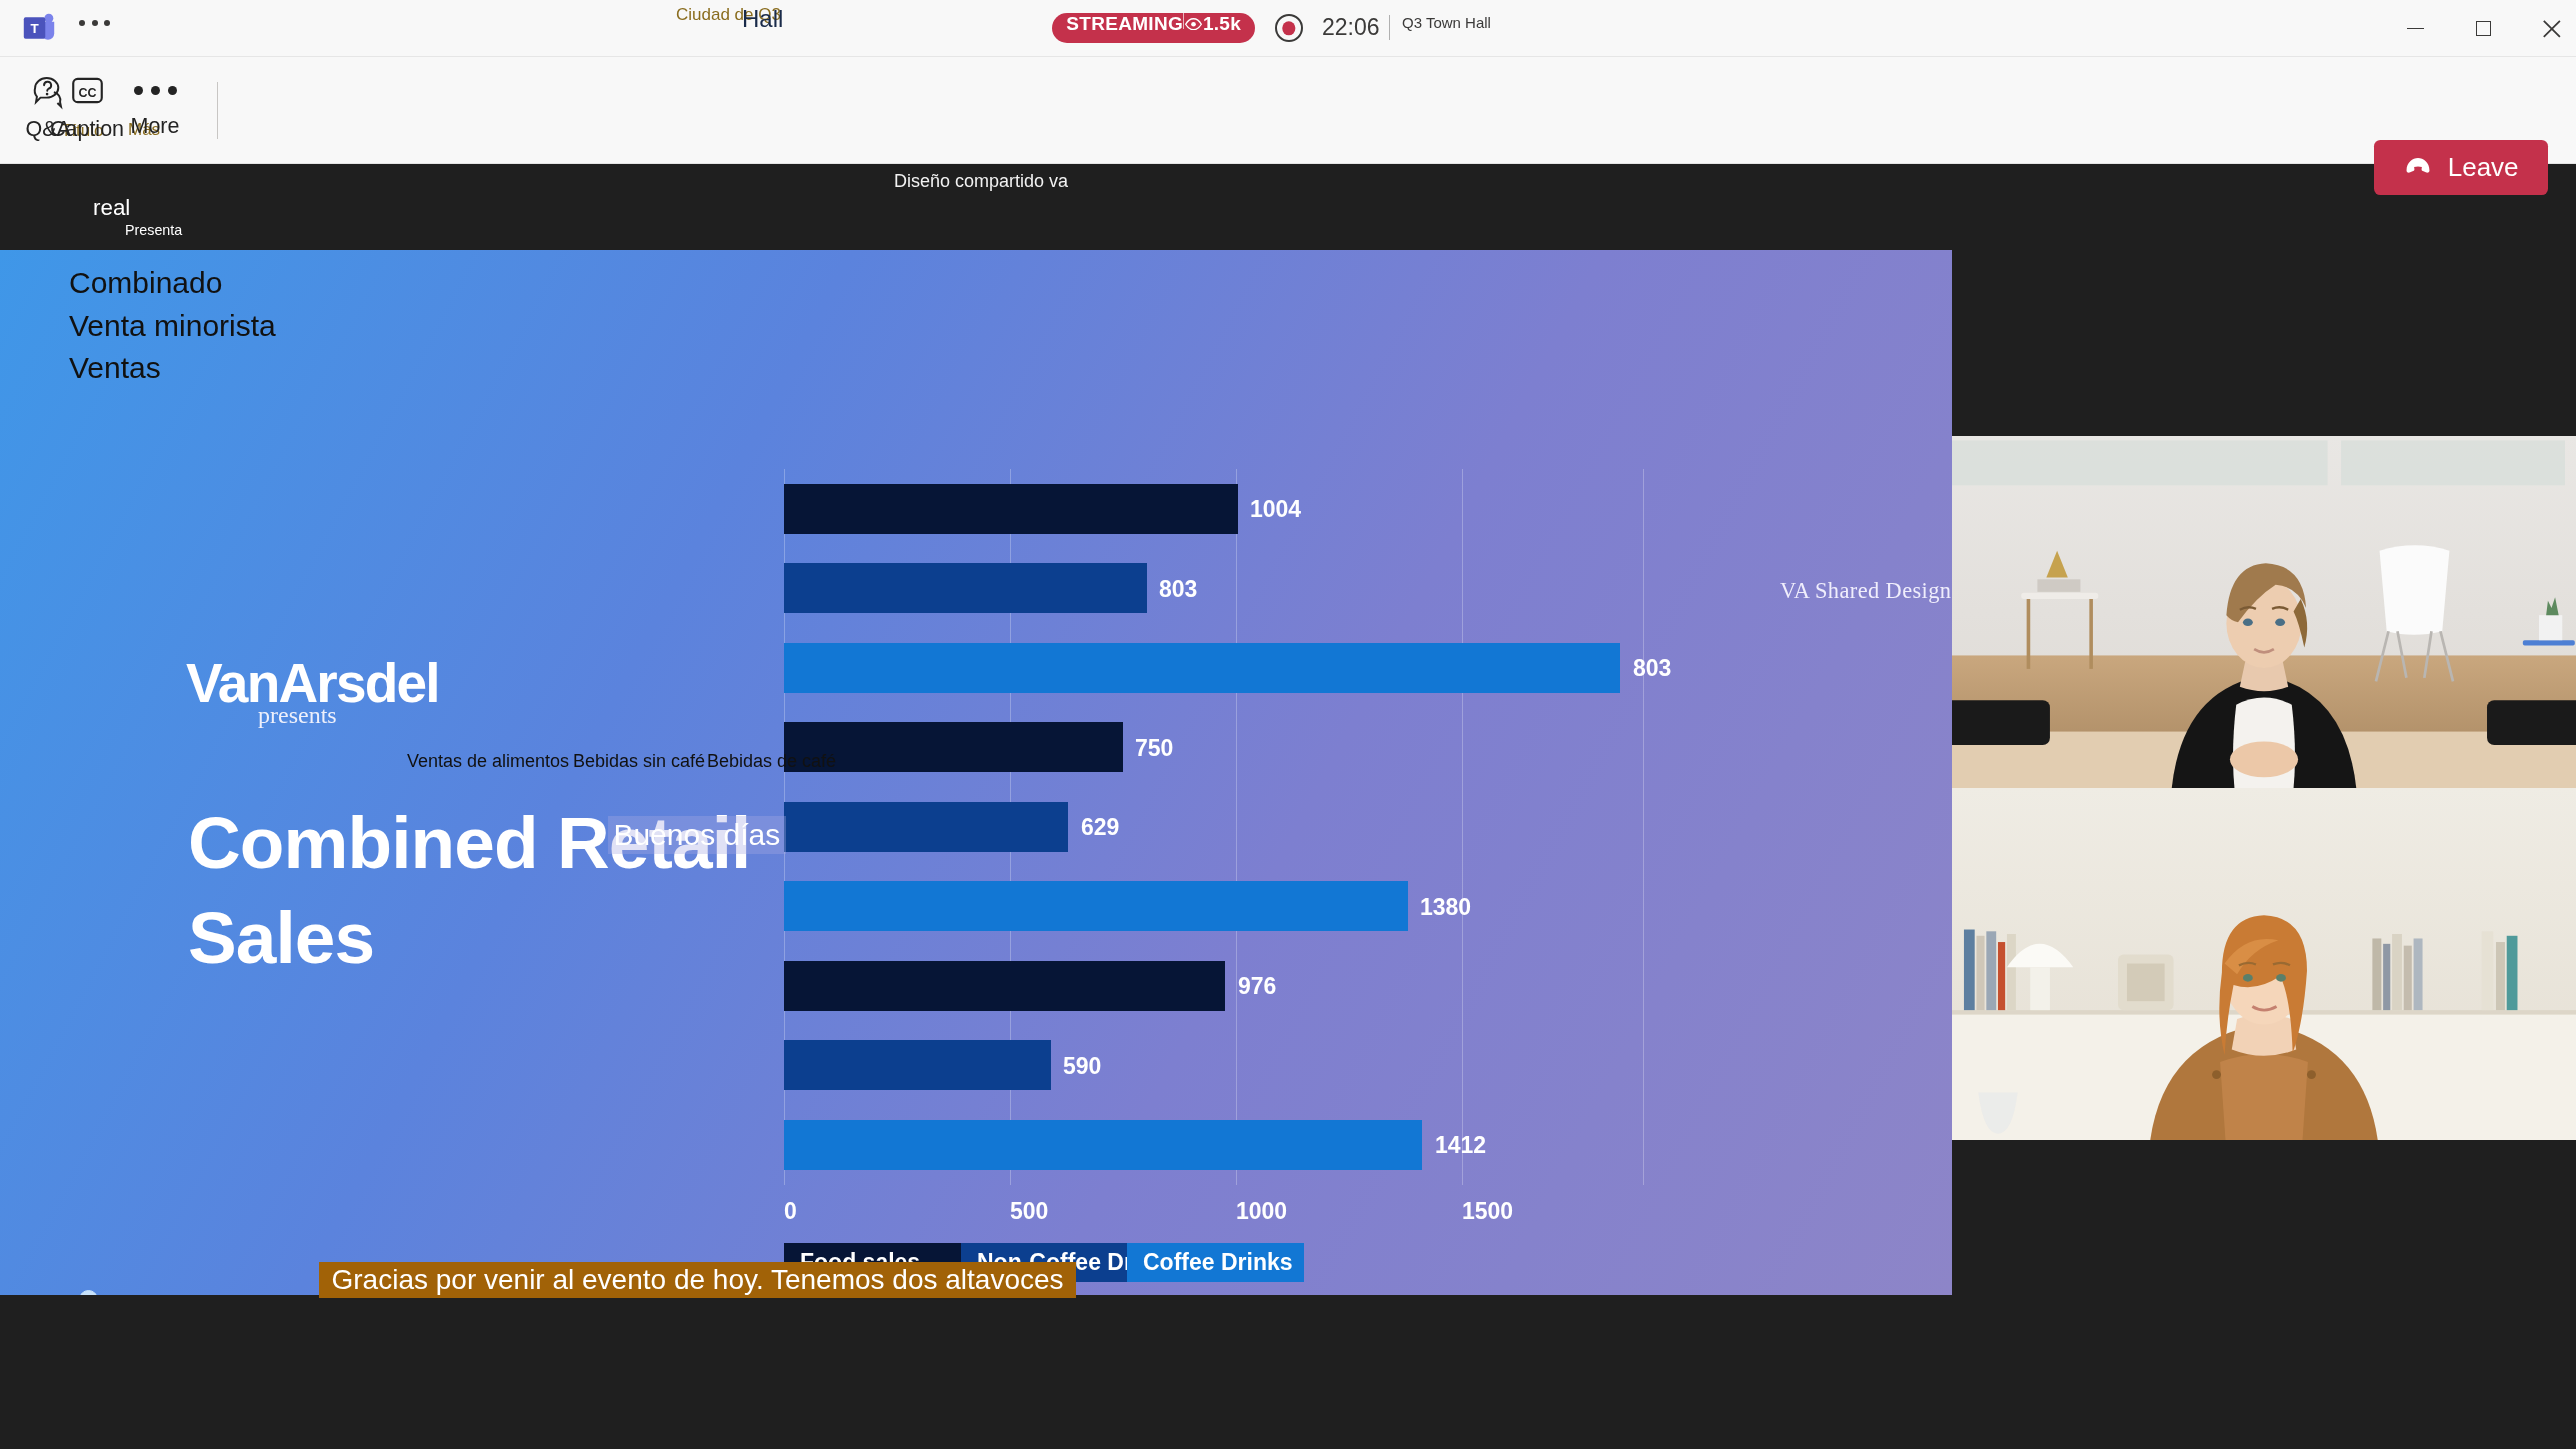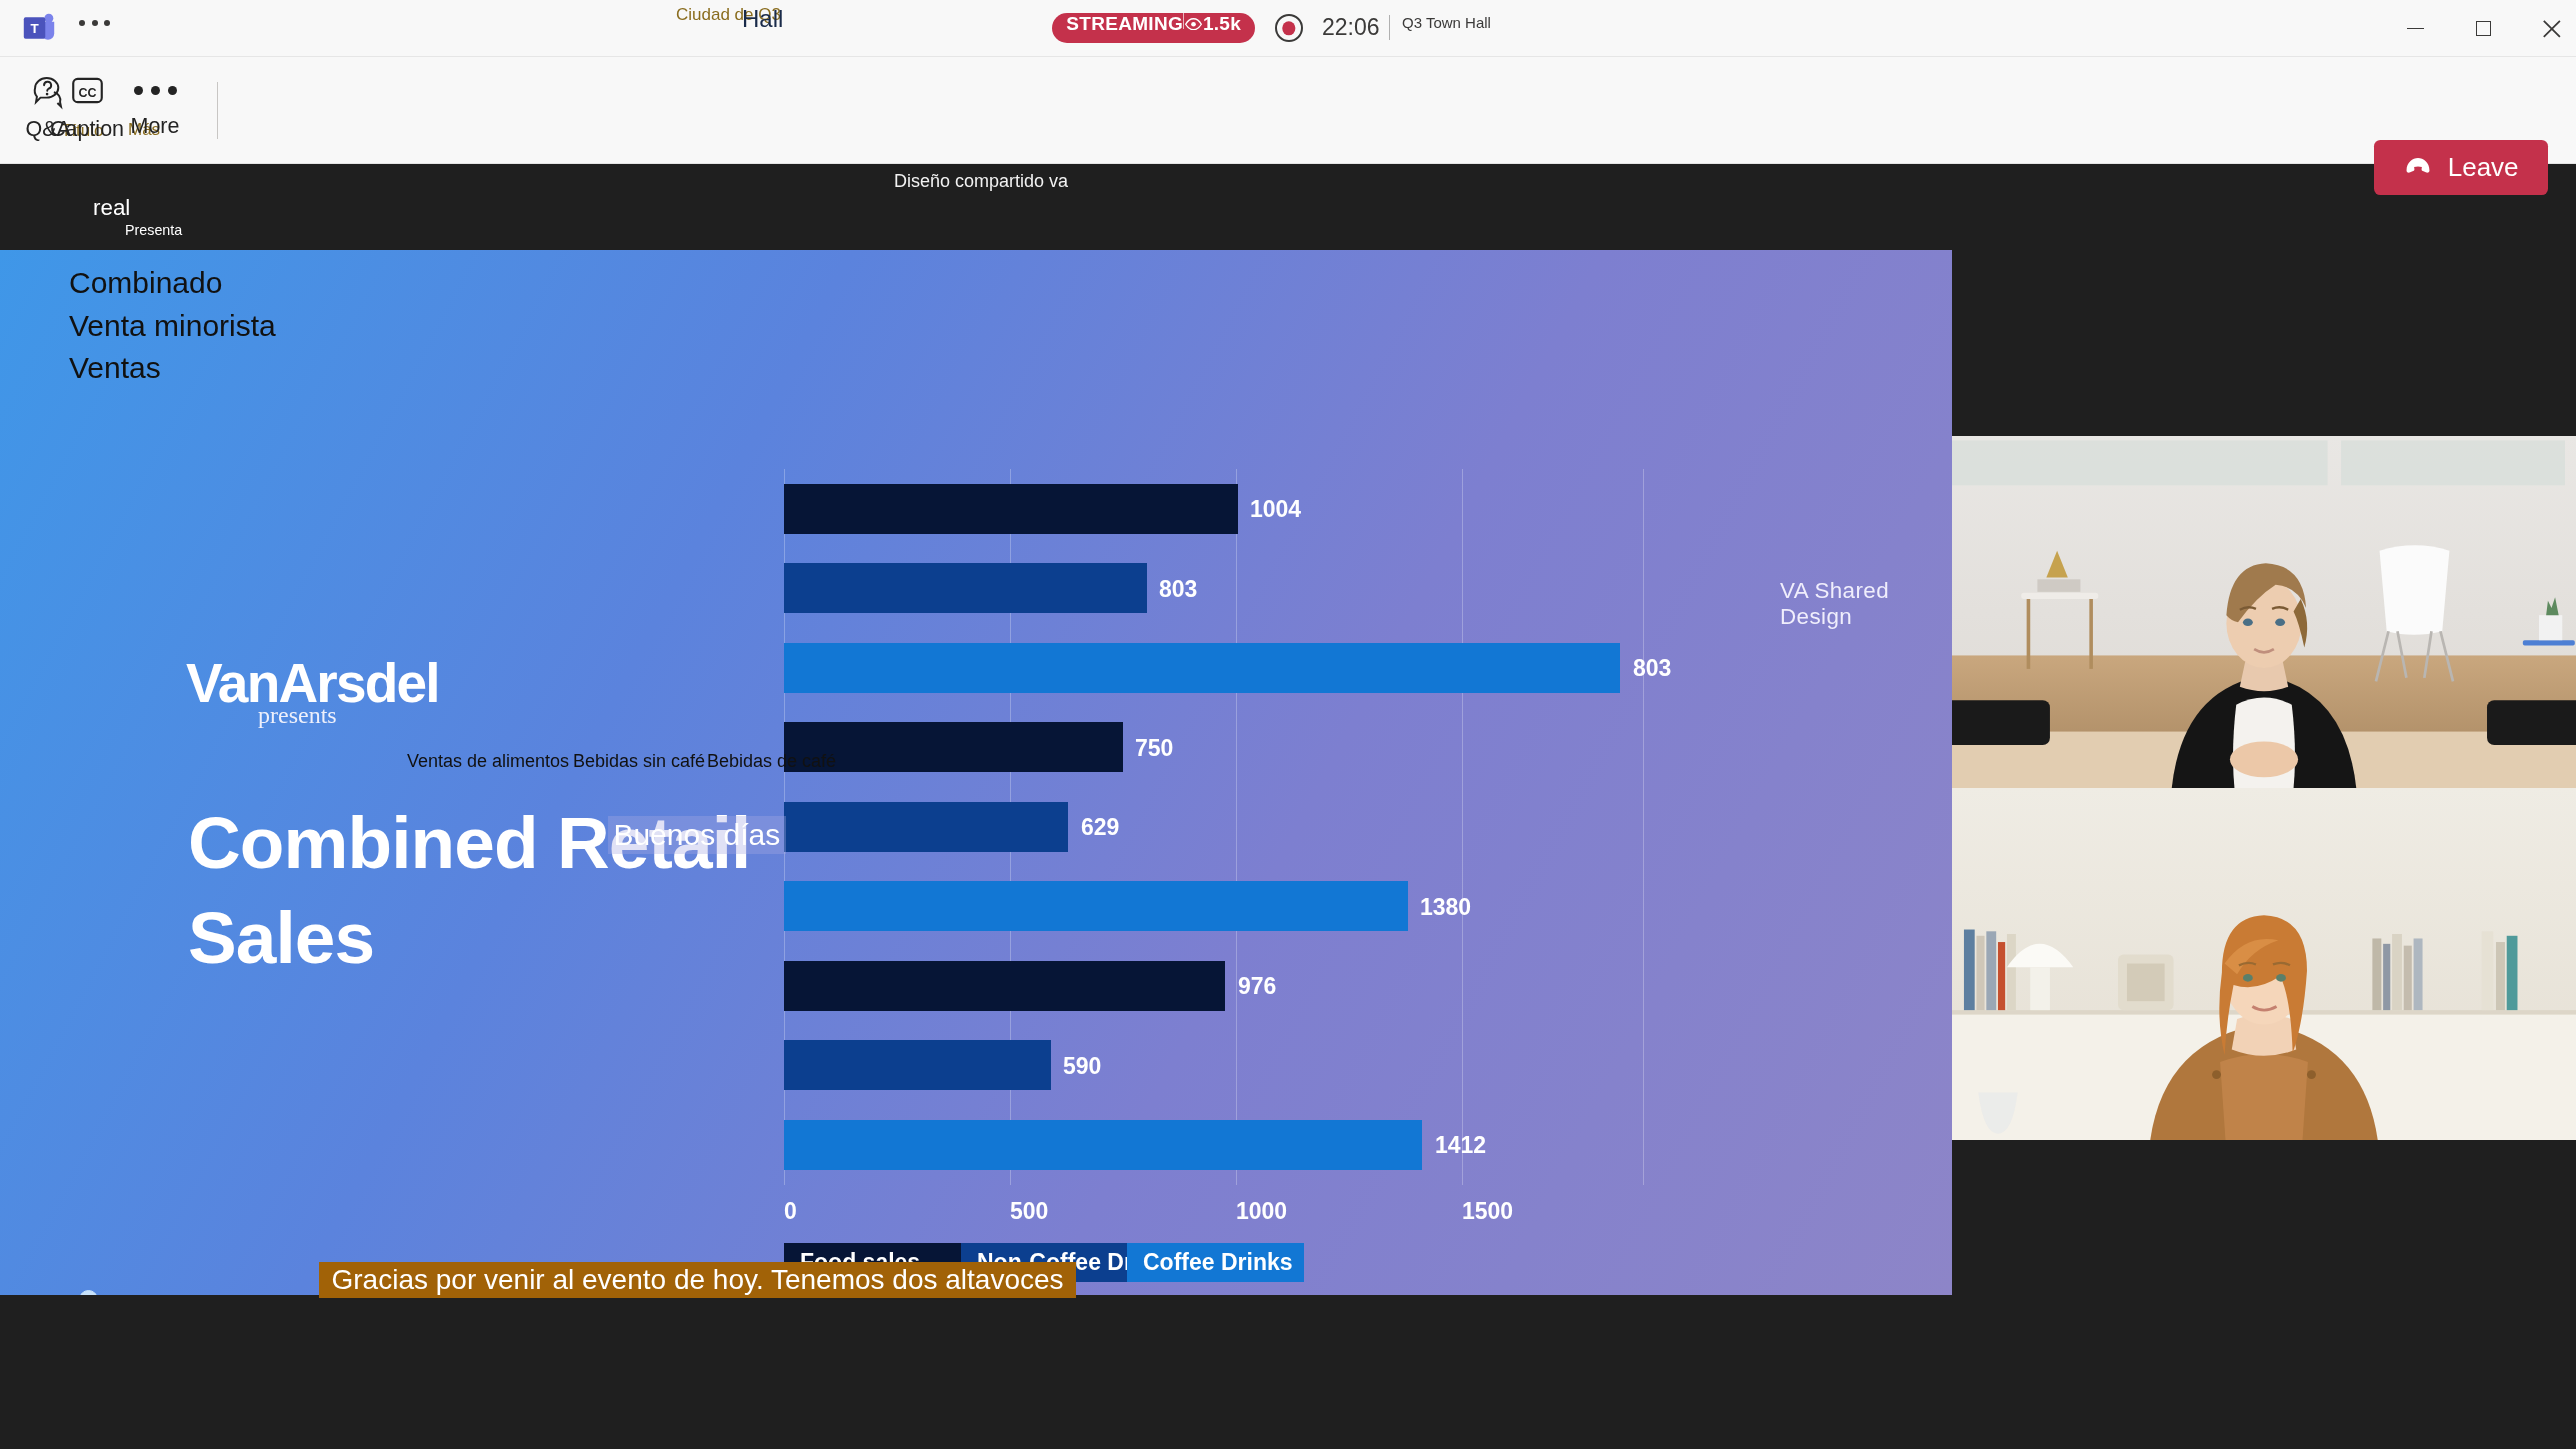--- a/index.html
+++ b/index.html
@@ -53,21 +53,21 @@
   .leave-btn svg { width:30px; height:30px; }
 
   
   .stage { position:absolute; left:0; top:165px; width:2192px; height:1284px; background:#1f1f1f; }
 
   
   .slide { position:absolute; left:0; top:85px; width:1952px; height:1045px;
     background:linear-gradient(118deg,#3f97e8 0%,#5b83dd 34%,#7d7fd0 64%,#8d85c8 100%);
     overflow:hidden; }
 
-  .va-shared { position:absolute; left:1780px; top:328px; font-family:Liberation Sans, sans-serif;
+  .va-shared { position:absolute; left:1780px; top:328px; font-family:Liberation Serif, serif;
     font-size:22.4px; color:#f0eefc; letter-spacing:0.4px; }
 
   .va-logo { position:absolute; left:186px; top:401px; font-size:55px; font-weight:700;
     color:#fff; letter-spacing:-1.8px; }
   .va-presents { position:absolute; left:258px; top:452px; font-family:"Liberation Serif", serif;
     font-size:24px; color:#eef0fb; }
 
   .headline { position:absolute; left:188px; top:546px; width:626px; color:#fff;
     font-size:73px; font-weight:700; line-height:1.3; letter-spacing:-0.9px; }
 

